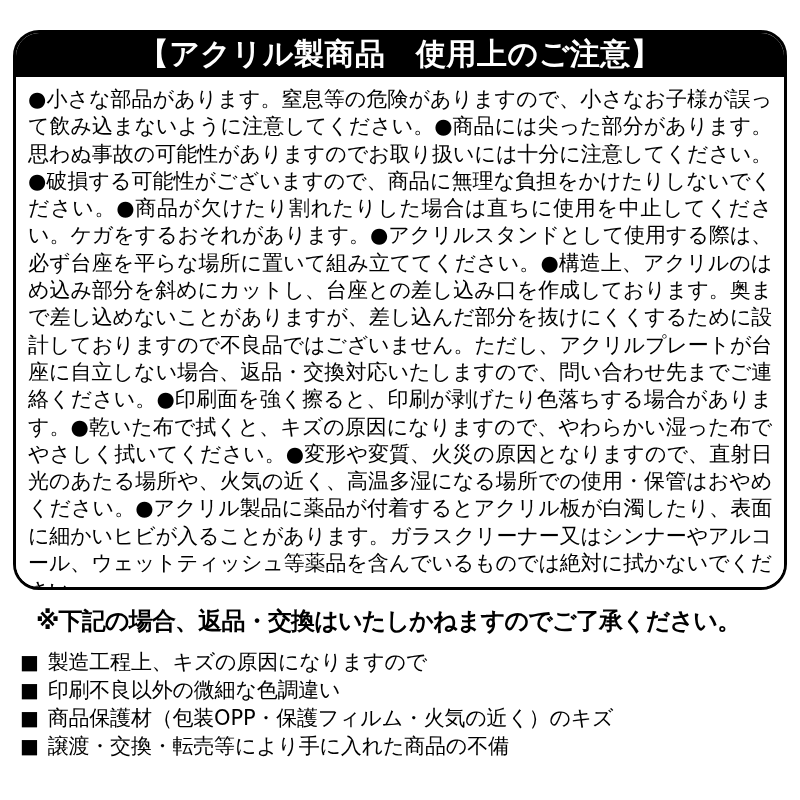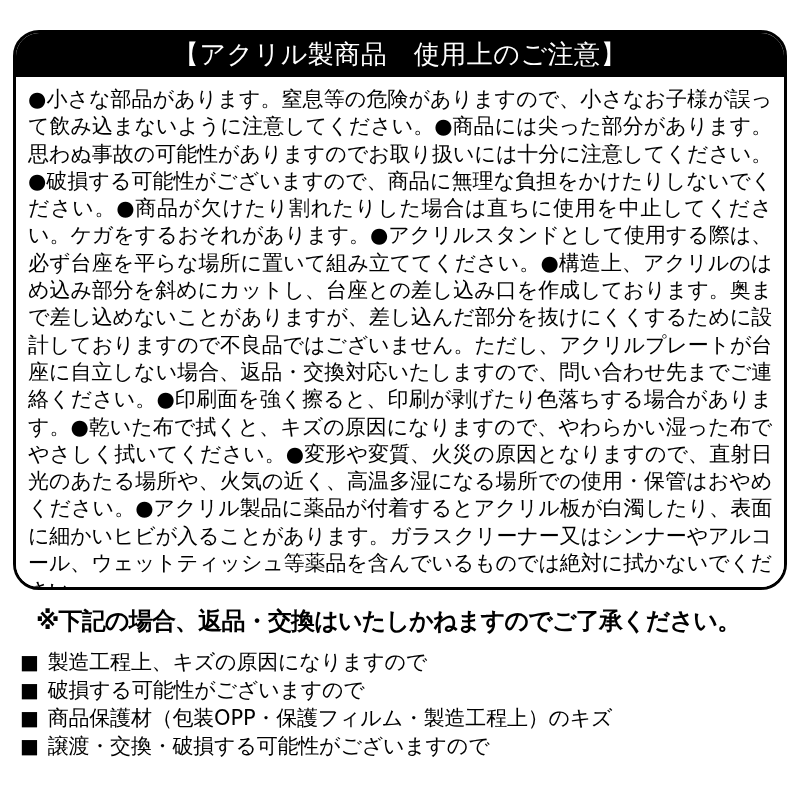--- a/index.html
+++ b/index.html
@@ -20,22 +20,22 @@
     overflow:hidden;
     background:var(--paper);
   }
   .notice-header{
     background:var(--ink);
     color:var(--paper);
     text-align:center;
     padding:5px 6px 7px 6px;
   }
   .notice-title{
-    font-size:26px;
-    font-weight:normal;
+    font-size:30px;
+    font-weight:bold;
     line-height:32px;
     letter-spacing:0.5px;
   }
   .notice-subtitle{
     font-size:18px;
     font-weight:bold;
     line-height:22px;
   }
   .notice-body{
     height:510px;
@@ -97,26 +97,26 @@
 
   <div class="returns-section">
     <h2 class="returns-heading">※下記の場合、返品・交換はいたしかねますのでご了承ください。</h2>
     <ul class="returns-list">
       <li class="returns-item">
         <span class="square-bullet">■</span>
         <span>製造工程上、キズの原因になりますので</span>
       </li>
       <li class="returns-item">
         <span class="square-bullet">■</span>
-        <span>破損する可能性がございますので</span>
+        <span>印刷不良以外の微細な色調違い</span>
       </li>
       <li class="returns-item">
         <span class="square-bullet">■</span>
-        <span>商品保護材（包装OPP・保護フィルム・製造工程上）のキズ</span>
+        <span>商品保護材（包装OPP・保護フィルム・火気の近く）のキズ</span>
       </li>
       <li class="returns-item">
         <span class="square-bullet">■</span>
-        <span>譲渡・交換・破損する可能性がございますので</span>
+        <span>譲渡・交換・転売等により手に入れた商品の不備</span>
       </li>
     </ul>
   </div>
 
 </div>
 
 </body></html>

